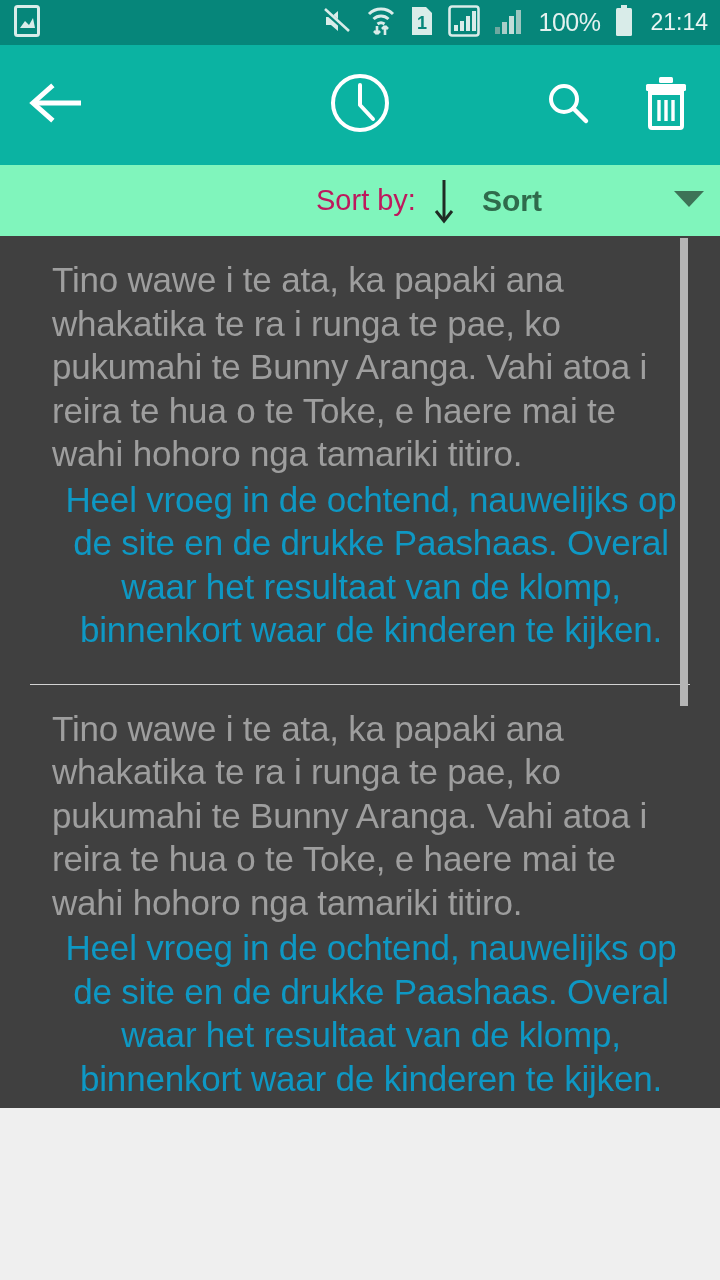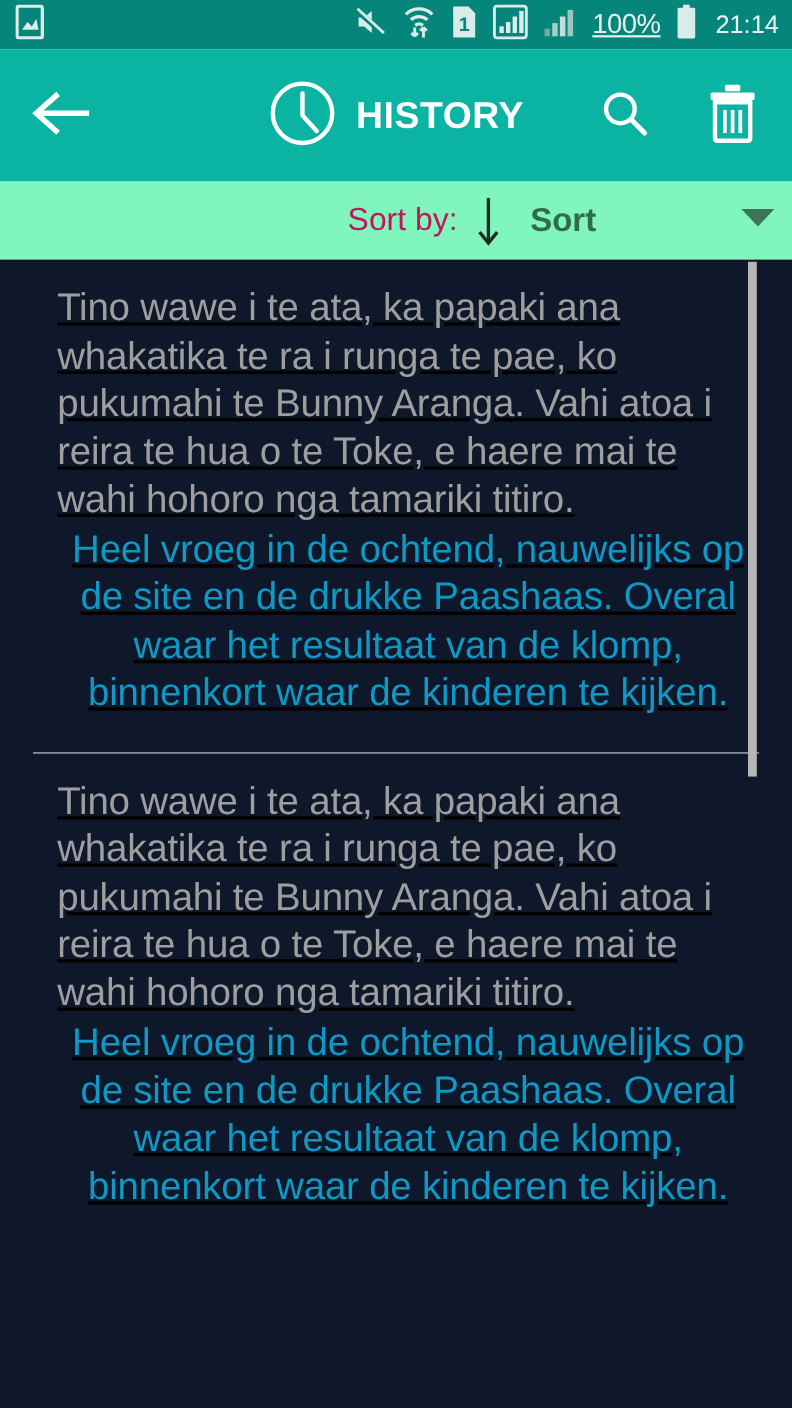--- a/index.html
+++ b/index.html
@@ -19,21 +19,21 @@
     color:#d9ece9;
   }
   .status-left{ display:flex; align-items:center; }
   .status-right{
     margin-left:auto;
     display:flex; align-items:center; gap:14px;
   }
   .sb-icon{ display:block; }
   .status-pct{
     font-size:25px; letter-spacing:-0.5px;
-    color:#e4f1ef; line-height:1;text-decoration:underline;
+    color:#e4f1ef; line-height:1;
   }
   .status-clock{
     font-size:23px; color:#eaf5f3; line-height:1;
     letter-spacing:0px; margin-left:2px;
   }
 
   
   .app-bar{
     height:120px; width:720px;
     background:#0bb3a2;
@@ -81,24 +81,23 @@
   .sort-caret{
     position:absolute; right:14px;
     width:34px; height:34px;
     display:flex; align-items:center; justify-content:center;
   }
 
   
   .list-area{
     position:relative;
     width:720px;
-    height:1044px;
-    background:#0f172a;
+    height:872px;
+    background:#404040;
     overflow:hidden;
-    text-decoration:underline;
   }
   .history-item{
     padding:22px 30px 0 52px;
   }
   .src-text{
     color:#9e9e9e;
     font-size:35px;
     line-height:43.5px;
     letter-spacing:-0.2px;
   }
@@ -203,21 +202,20 @@
     </span>
   </div>
 
   <div class="title-wrap">
     <span>
       <svg width="62" height="62" viewBox="0 0 62 62">
         <circle cx="31" cy="31" r="27" fill="none" stroke="#ffffff" stroke-width="4"></circle>
         <polyline points="31,13 31,33 44,47" fill="none" stroke="#ffffff" stroke-width="4" stroke-linecap="round" stroke-linejoin="round"></polyline>
       </svg>
     </span>
-    <span class="title-text">HISTORY</span>
   </div>
 
   <div class="bar-actions">
     <div class="act-btn">
       <span>
         <svg width="46" height="46" viewBox="0 0 46 46">
           <circle cx="19" cy="19" r="13" fill="none" stroke="#ffffff" stroke-width="4"></circle>
           <line x1="28.5" y1="28.5" x2="41" y2="41" stroke="#ffffff" stroke-width="4.5" stroke-linecap="round"></line>
         </svg>
       </span>

